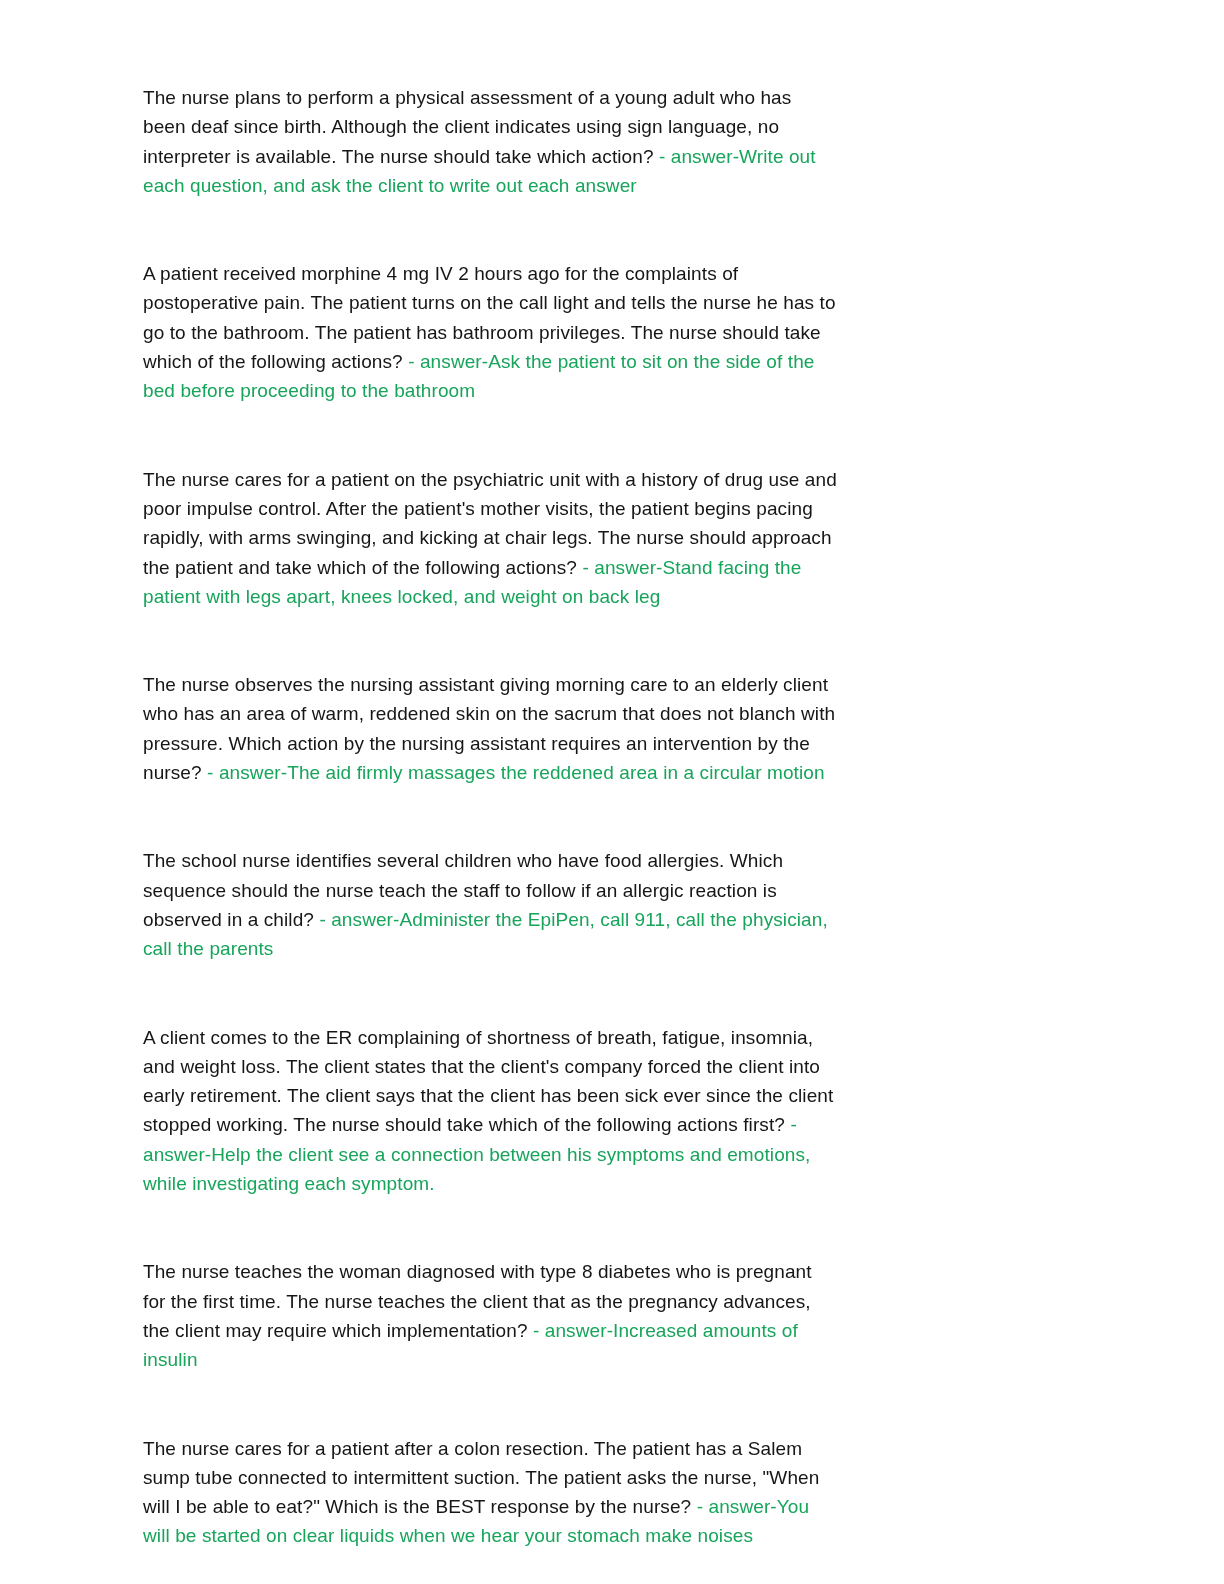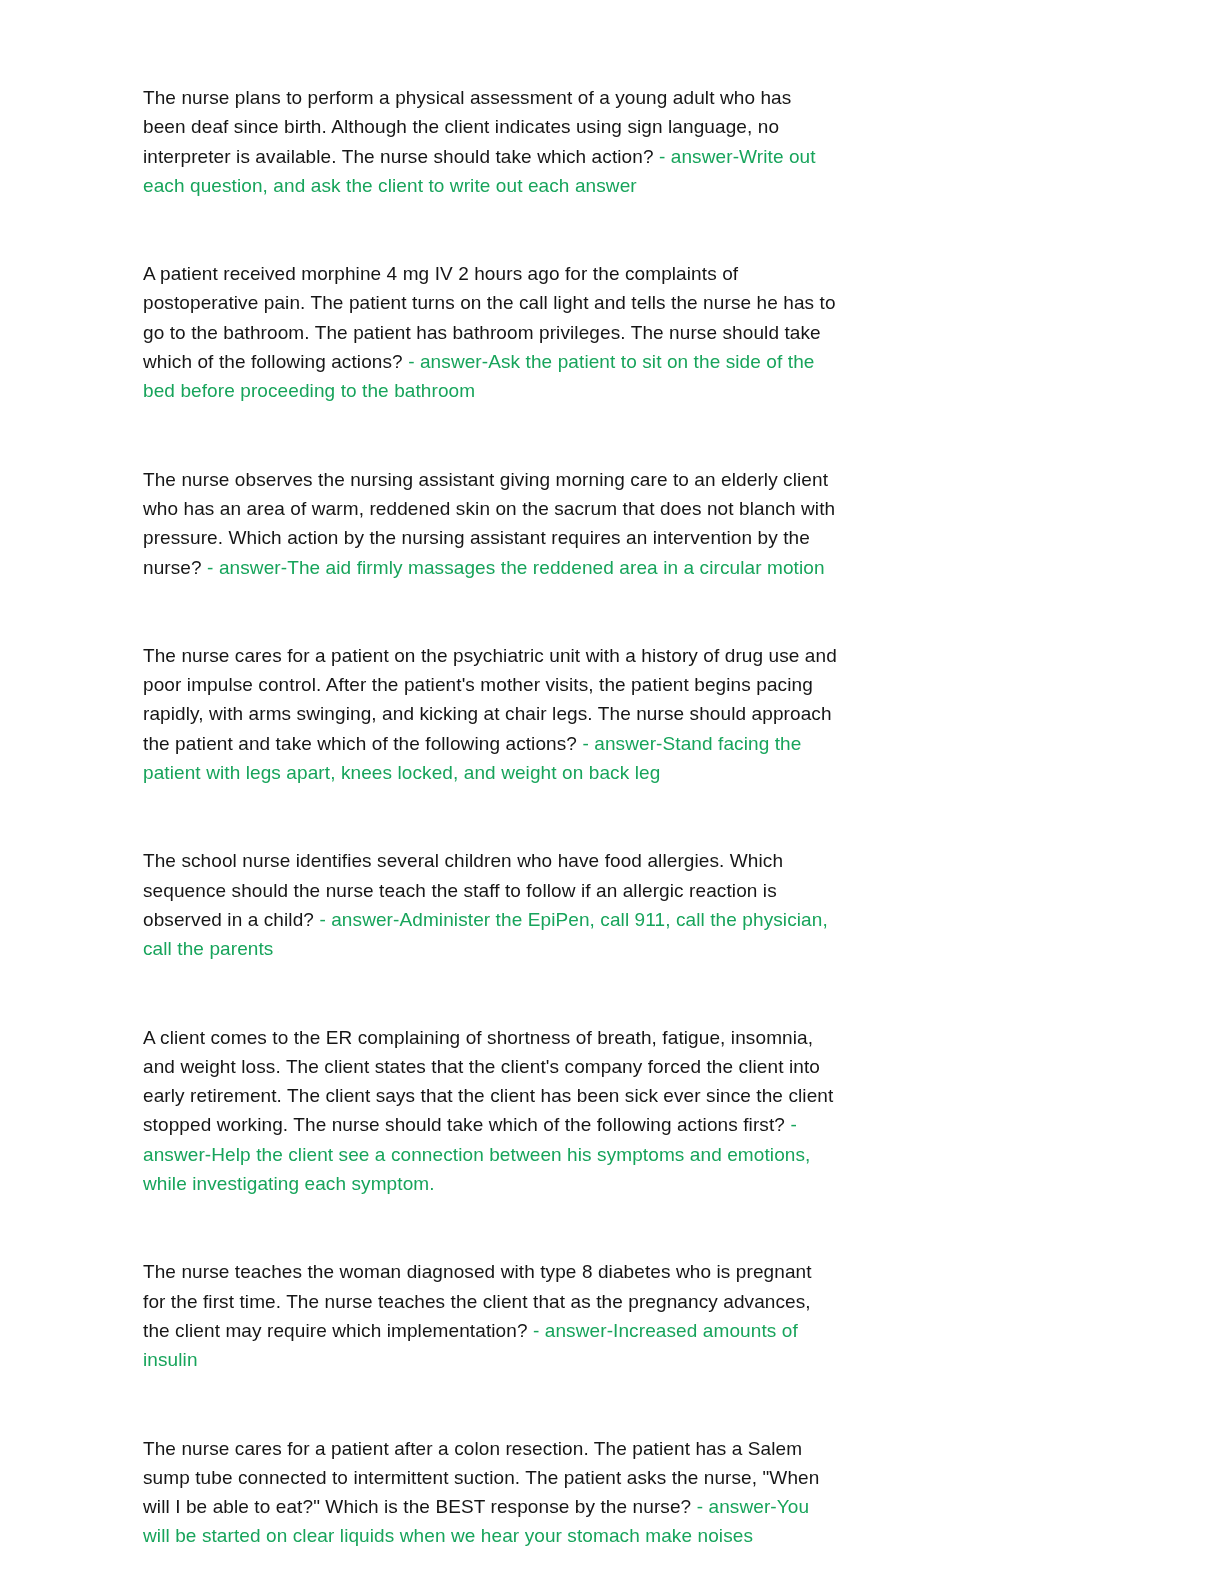--- a/index.html
+++ b/index.html
@@ -42,27 +42,27 @@
     <span class="question-text">The nurse plans to perform a physical assessment of a young adult who has been deaf since birth. Although the client indicates using sign language, no interpreter is available. The nurse should take which action?</span>
     <span class="answer-text">- answer-Write out each question, and ask the client to write out each answer</span>
   </p>
 
   <p class="qa">
     <span class="question-text">A patient received morphine 4 mg IV 2 hours ago for the complaints of postoperative pain. The patient turns on the call light and tells the nurse he has to go to the bathroom. The patient has bathroom privileges. The nurse should take which of the following actions?</span>
     <span class="answer-text">- answer-Ask the patient to sit on the side of the bed before proceeding to the bathroom</span>
   </p>
 
   <p class="qa">
-    <span class="question-text">The nurse observes the nursing assistant giving morning care to an elderly client who has an area of warm, reddened skin on the sacrum that does not blanch with pressure. Which action by the nursing assistant requires an intervention by the nurse?</span>
-    <span class="answer-text">- answer-The aid firmly massages the reddened area in a circular motion</span>
+    <span class="question-text">The nurse cares for a patient on the psychiatric unit with a history of drug use and poor impulse control. After the patient's mother visits, the patient begins pacing rapidly, with arms swinging, and kicking at chair legs. The nurse should approach the patient and take which of the following actions?</span>
+    <span class="answer-text">- answer-Stand facing the patient with legs apart, knees locked, and weight on back leg</span>
   </p>
 
   <p class="qa">
-    <span class="question-text">The nurse cares for a patient on the psychiatric unit with a history of drug use and poor impulse control. After the patient's mother visits, the patient begins pacing rapidly, with arms swinging, and kicking at chair legs. The nurse should approach the patient and take which of the following actions?</span>
-    <span class="answer-text">- answer-Stand facing the patient with legs apart, knees locked, and weight on back leg</span>
+    <span class="question-text">The nurse observes the nursing assistant giving morning care to an elderly client who has an area of warm, reddened skin on the sacrum that does not blanch with pressure. Which action by the nursing assistant requires an intervention by the nurse?</span>
+    <span class="answer-text">- answer-The aid firmly massages the reddened area in a circular motion</span>
   </p>
 
   <p class="qa">
     <span class="question-text">The school nurse identifies several children who have food allergies. Which sequence should the nurse teach the staff to follow if an allergic reaction is observed in a child?</span>
     <span class="answer-text">- answer-Administer the EpiPen, call 911, call the physician, call the parents</span>
   </p>
 
   <p class="qa">
     <span class="question-text">A client comes to the ER complaining of shortness of breath, fatigue, insomnia, and weight loss. The client states that the client's company forced the client into early retirement. The client says that the client has been sick ever since the client stopped working. The nurse should take which of the following actions first?</span>
     <span class="answer-text">- answer-Help the client see a connection between his symptoms and emotions, while investigating each symptom.</span>

